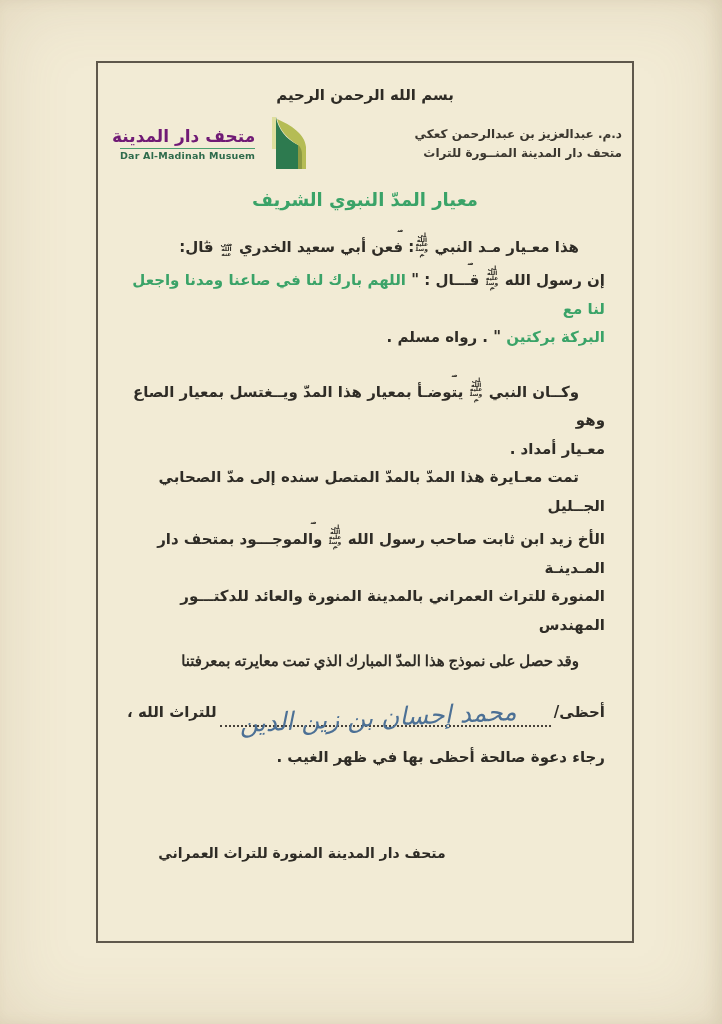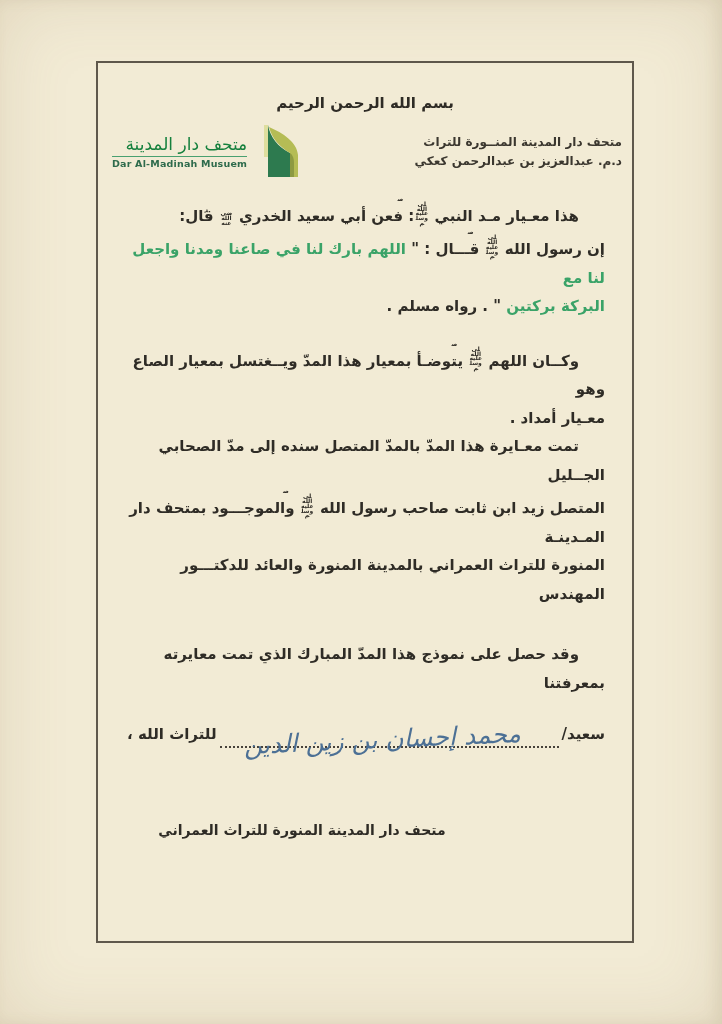--- a/index.html
+++ b/index.html
@@ -2,39 +2,39 @@
 <html><head>
 <meta charset="utf-8">
 <style>
   html,body{margin:0;padding:0;}
   body{background:#e8e0cb;font-family:"DejaVu Sans",sans-serif;}
   .page{position:relative;width:722px;height:1024px;background:#f2ebd5;overflow:hidden;}
   .page::after{content:"";position:absolute;inset:0;pointer-events:none;
     box-shadow:inset 0 0 70px rgba(140,115,70,.16), inset -6px 0 14px rgba(120,95,55,.10);}
   .frame{position:absolute;left:96px;top:61px;width:538px;height:882px;
     border:2px solid #5f584c;box-sizing:border-box;direction:rtl;color:#33302a;overflow:hidden;}
-  .basmala{margin-top:31px;text-align:center;font-weight:700;font-size:15px;color:#2e2b25;}
+  .basmala{margin-top:23px;text-align:center;font-weight:700;font-size:15px;color:#2e2b25;}
   .header-row{display:flex;justify-content:space-between;align-items:flex-start;
     margin-top:9px;padding:0 10px 0 14px;}
   .org-lines{font-size:12px;font-weight:700;line-height:19px;text-align:right;
     padding-top:12px;color:#3b372f;}
   .logo{display:flex;direction:ltr;align-items:center;gap:5px;padding-top:2px;}
   .logo-text{display:flex;flex-direction:column;align-items:flex-end;}
-  .logo-ar{color:#15803d;font-size:17px;font-weight:400;line-height:20px;}
+  .logo-ar{color:#701a75;font-size:17px;font-weight:700;line-height:20px;}
   .logo-en{color:#2e6b4c;font-size:9.5px;font-weight:700;border-top:1.5px solid #49a070;
     padding-top:1px;margin-top:2px;letter-spacing:.2px;direction:ltr;}
   .logo-icon svg{display:block;}
   .doc-title{margin:18px 0 0;text-align:center;color:#3aa368;font-size:18px;font-weight:700;}
   .body-block{padding:0 27px 0 29px;font-size:15px;font-weight:700;line-height:28.5px;
     letter-spacing:-0.2px;color:#2f2c26;}
   .para{margin:0;text-indent:26px;}
   .p1{margin-top:18px;}
   .p2{margin-top:21px;}
   .p3{}
-  .p4{margin-top:32px;}
+  .p4{margin-top:8px;font-family:Liberation Serif, serif;}
   .p5{margin-top:16px;text-indent:0;}
   .run-g{color:#3aa368;}
   .run-hon{display:inline-block;width:15px;font-size:6px;line-height:4.8px;text-align:center;
     vertical-align:-4px;font-weight:700;white-space:normal;word-break:break-word;letter-spacing:0;}
   .name-line{display:flex;align-items:flex-end;padding:0 27px 0 29px;margin-top:13px;
     height:38px;font-size:15px;font-weight:700;}
   .dots{flex:1;position:relative;border-bottom:2.5px dotted #46413a;margin:0 3px;height:100%;}
   .hand-name{position:absolute;bottom:-8px;right:10%;left:6%;text-align:center;font-size:25px;
     font-weight:500;color:#4c7095;transform:rotate(-2.5deg);letter-spacing:1px;font-style:italic;
     white-space:nowrap;}
@@ -44,55 +44,59 @@
 </head>
 <body>
 
 <div class="page">
   <div class="frame">
 
     <div class="basmala">بسم الله الرحمن الرحيم</div>
 
     <div class="header-row">
       <div class="org-lines">
+        <div>د.م. عبدالعزيز بن عبدالرحمن كعكي</div>
         <div>متحف دار المدينة المنــورة للتراث</div>
-        <div>د.م. عبدالعزيز بن عبدالرحمن كعكي</div>
       </div>
       <div class="logo">
         <div class="logo-text">
           <span class="logo-ar">متحف دار المدينة</span>
           <span class="logo-en">Dar Al-Madinah Musuem</span>
         </div>
         <span class="logo-icon">
           <svg width="52" height="56" viewBox="0 0 52 52">
             <rect x="12" y="0" width="4" height="32" fill="#dede9e"></rect>
             <path d="M16,0 C18,12 26,22 38,28 L38,52 L16,52 Z" fill="#2d7a4f"></path>
             <path d="M38,28 C28,22 20,14 17,2 C31,8 45,17 46,30 L46,52 L38,52 Z" fill="#b5bc55"></path>
             <path d="M38,28 C41,30 42,34 42,38 L42,52 L38,52 Z" fill="#8d9a42"></path>
           </svg>
         </span>
       </div>
     </div>
 
+    <h1 class="doc-title">معيار المدّ النبوي الشريف</h1>
 
     <div class="body-block">
       <p class="para p1"><span>هذا معـيار مـد النبي </span><span class="run-hon">صلى الله عليه وسلم</span><span>: فعن أبي سعيد الخدري </span><span class="run-hon">رضي الله عنه</span><span> قال:</span><br><span>إن رسول الله </span><span class="run-hon">صلى الله عليه وسلم</span><span> قـــال : " </span><span class="run-g">اللهم بارك لنا في صاعنا ومدنا واجعل لنا مع</span><br><span class="run-g">البركة بركتين</span><span> " . رواه مسلم .</span></p>
-      <p class="para p2"><span>وكــان اللهم </span><span class="run-hon">صلى الله عليه وسلم</span><span> يتوضـأ بمعيار هذا المدّ ويــغتسل بمعيار الصاع وهو</span><br><span>معـيار أمداد .</span></p>
-      <p class="para p3"><span>تمت معـايرة هذا المدّ بالمدّ المتصل سنده إلى مدّ الصحابي الجــليل</span><br><span>المتصل زيد ابن ثابت صاحب رسول الله </span><span class="run-hon">صلى الله عليه وسلم</span><span> والموجـــود بمتحف دار المـدينـة</span><br><span>المنورة للتراث العمراني بالمدينة المنورة والعائد للدكتـــور المهندس</span><br></p>
+      <p class="para p2"><span>وكــان النبي </span><span class="run-hon">صلى الله عليه وسلم</span><span> يتوضـأ بمعيار هذا المدّ ويــغتسل بمعيار الصاع وهو</span><br><span>معـيار أمداد .</span></p>
+      <p class="para p3"><span>تمت معـايرة هذا المدّ بالمدّ المتصل سنده إلى مدّ الصحابي الجــليل</span><br><span>الأخ زيد ابن ثابت صاحب رسول الله </span><span class="run-hon">صلى الله عليه وسلم</span><span> والموجـــود بمتحف دار المـدينـة</span><br><span>المنورة للتراث العمراني بالمدينة المنورة والعائد للدكتـــور المهندس</span><br></p>
       <p class="para p4"><span>وقد حصل على نموذج هذا المدّ المبارك الذي تمت معايرته بمعرفتنا</span></p>
     </div>
 
     <div class="name-line body-block" style="padding-top:0;">
-      <span class="name-prefix">سعيد/</span>
+      <span class="name-prefix">أحظى/</span>
       <span class="dots">
         <span class="hand-name">محمد إحسان بن زين الدين</span>
       </span>
       <span class="name-suffix">للتراث الله ،</span>
     </div>
 
+    <div class="body-block" style="padding-top:0;margin-top:0;">
+      <p class="para p5">رجاء دعوة صالحة أحظى بها في ظهر الغيب .</p>
+    </div>
 
     <div class="footer">
       <div class="footer-org">متحف دار المدينة المنورة للتراث العمراني</div>
 
     </div>
 
   </div>
 </div>
 
 </body></html>

